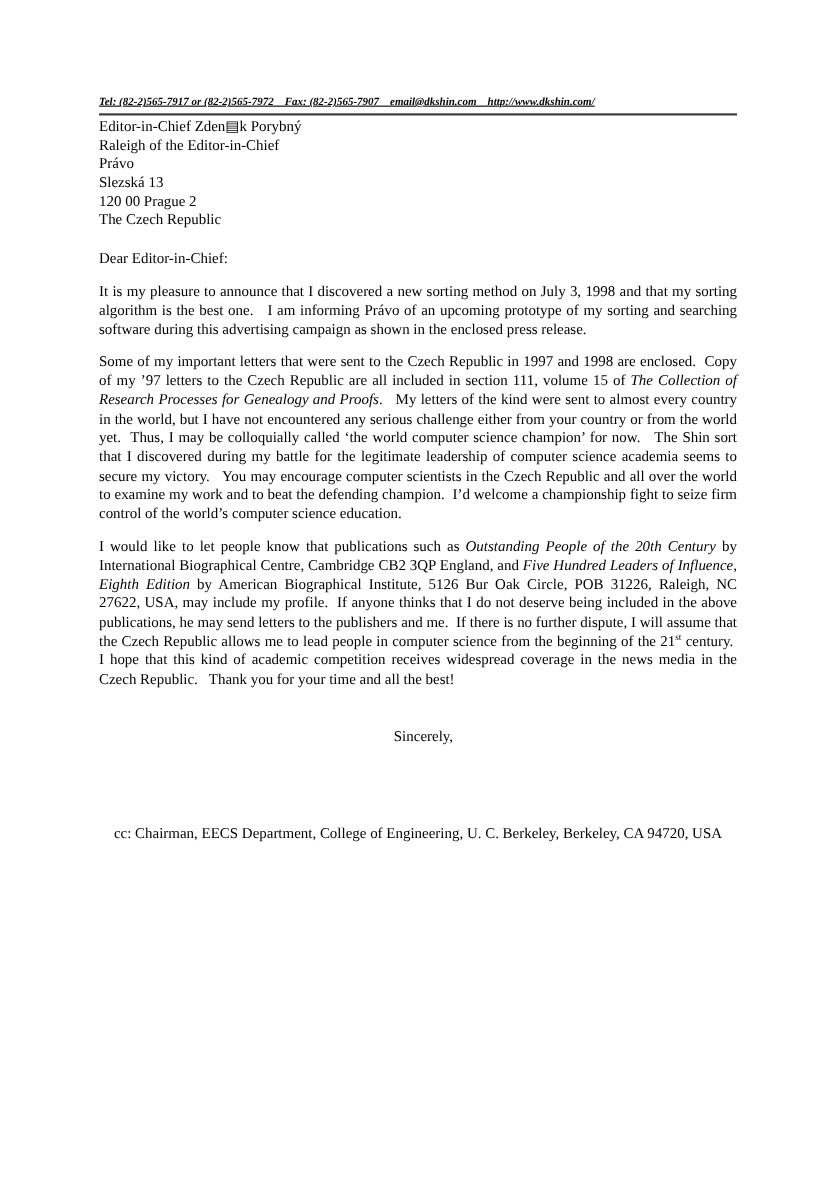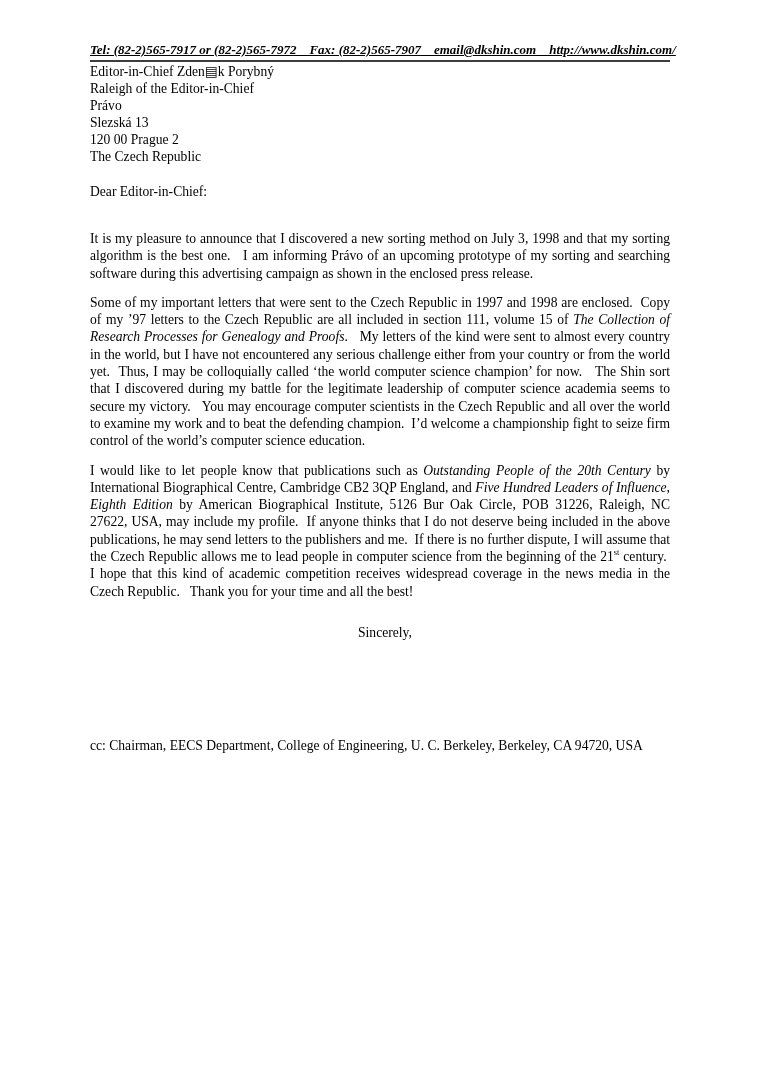--- a/index.html
+++ b/index.html
@@ -10,22 +10,22 @@
     margin: 0 auto;
     background: #ffffff;
     color: #000000;
     font-family: "Liberation Serif", "DejaVu Serif", serif;
     font-size: 13.6px;
     box-sizing: border-box;
     padding: 0 90px;
     overflow: hidden;
   }
   .letterhead {
-    margin-top: 42px;
-    font-size: 13px;
+    margin-top: 85px;
+    font-size: 10px;
     font-weight: 700;
     font-style: italic;
     white-space: nowrap;
     text-decoration: underline;
     border-bottom: 2px solid #3d3d3d;
     padding-bottom: 3px;
     line-height: 15px;
   }
   .sender-address {
     margin-top: 17px;
@@ -45,36 +45,37 @@
   }
   .salutation {
     margin-top: 18px;
     line-height: 17px;
   }
   .body-paragraph {
     margin-top: 12px;
     line-height: 17.3px;
     text-align: justify;
   }
-  .body-paragraph.first { margin-top: 30px; }
+  .body-paragraph.first { margin-top: 13px; }
   .it { font-style: italic; }
   sup.run-sup { font-size: 0.62em; vertical-align: super; line-height: 0; }
   .valediction {
-    margin-top: 24px;
+    margin-top: 35px;
     margin-left: 268px;
     line-height: 17px;
   }
   .signature-name {
     margin-top: 63px;
     margin-left: 240px;
     line-height: 17px;
   }
   .cc-line {
-    margin-top: 96px;
+    margin-top: 71px;
     line-height: 17px;
+    text-align: center;
   }
 </style>
 </head>
 <body>
 
 <div class="page">
 
   <div class="letterhead">Tel: (82-2)565-7917 or (82-2)565-7972&nbsp;&nbsp;&nbsp;&nbsp;Fax: (82-2)565-7907&nbsp;&nbsp;&nbsp;&nbsp;email@dkshin.com&nbsp;&nbsp;&nbsp;&nbsp;http://www.dkshin.com/</div>
 
 

